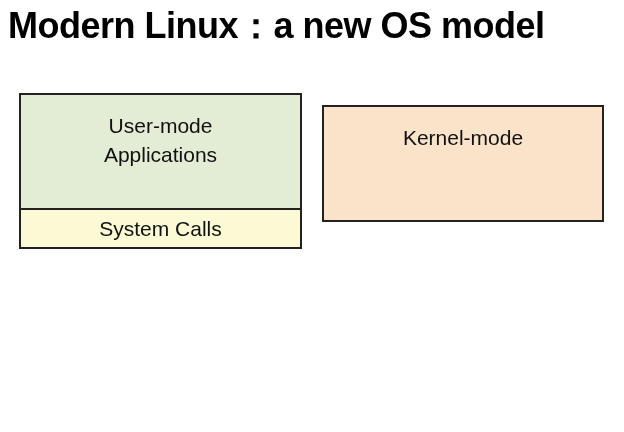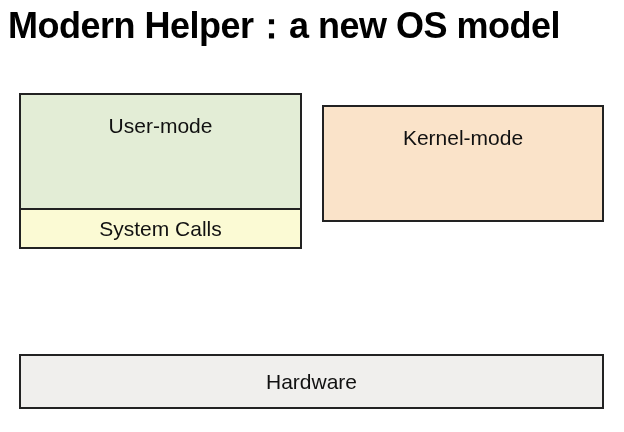--- a/index.html
+++ b/index.html
@@ -75,36 +75,34 @@
     justify-content: center;
     width: 100%;
     height: 100%;
   }
 </style>
 </head>
 <body>
 
 <div class="stage">
 
-  <div class="title">Modern Helper：a new OS model</div>
+  <div class="title">Modern Linux：a new OS model</div>
 
   <div class="diagram">
 
     <div class="box user-apps">
       <div>User-mode</div>
+      <div>Applications</div>
     </div>
 
     <div class="box kernel-apps">
       <div>Kernel-mode</div>
     </div>
 
     <div class="box calls-left">
       <div class="center-label">System Calls</div>
     </div>
 
 
 
-    <div class="box hardware">
-      <div class="center-label">Hardware</div>
-    </div>
 
   </div>
 </div>
 
 </body></html>

